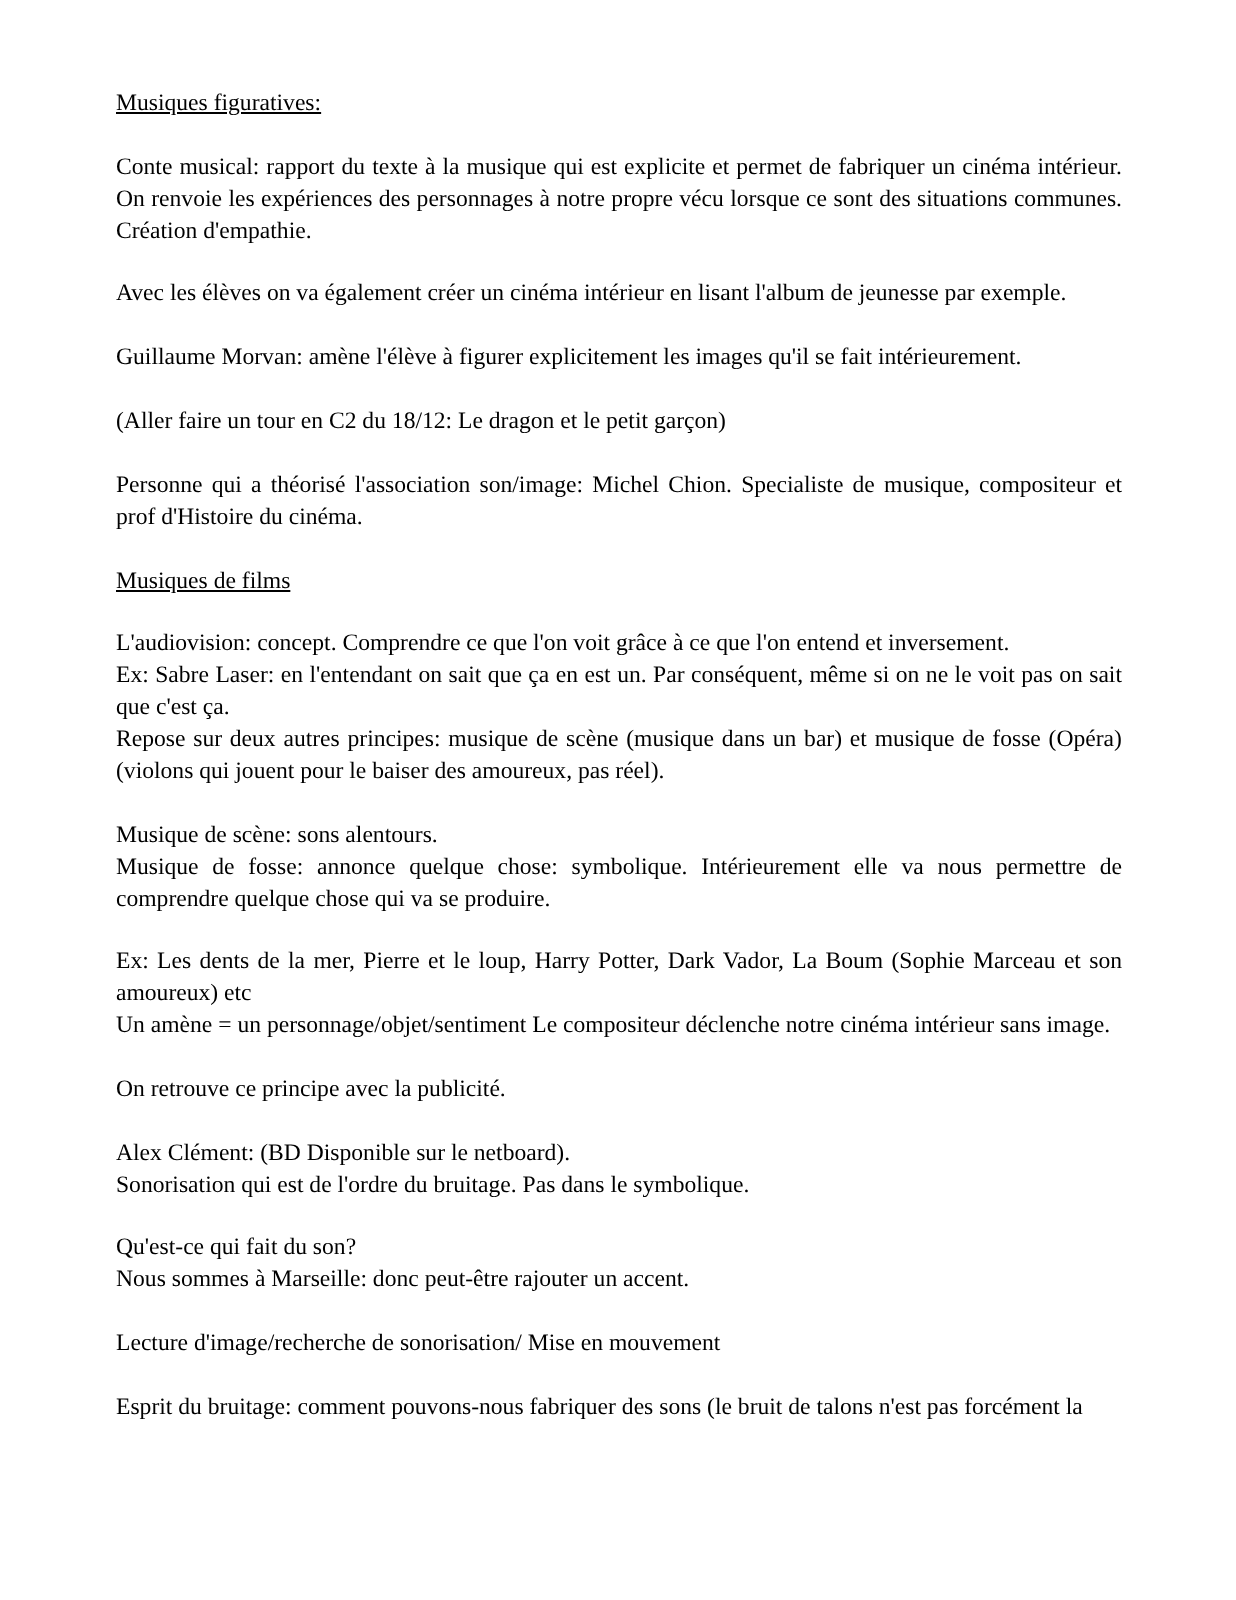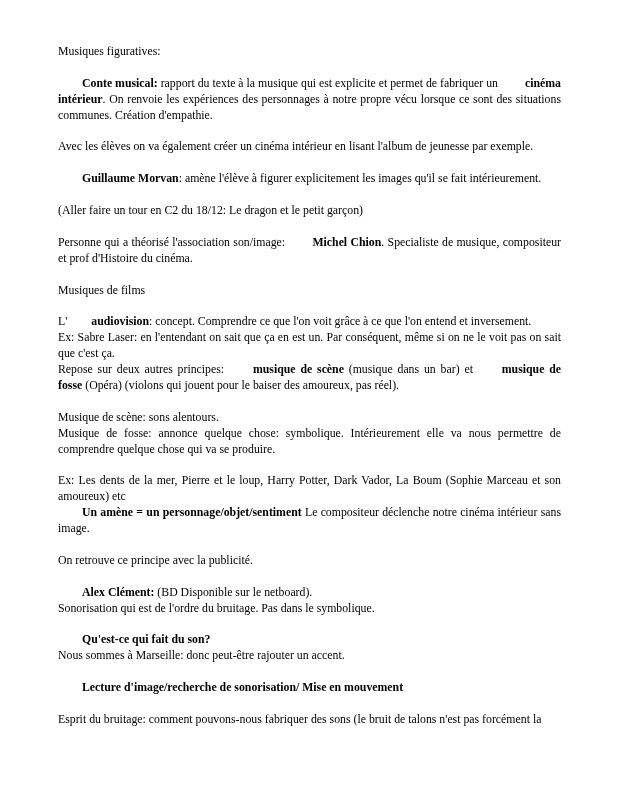--- a/index.html
+++ b/index.html
@@ -23,22 +23,22 @@
     background: #ffffff;
   }
   .para {
     margin: 0 0 15.9px 0;
   }
   .line {
     text-align: justify;
     line-height: 15.9px;
     letter-spacing: 0;
   }
-  .b { font-weight: bold; margin-left: 24px; }
-  .u { }
+  .b { font-weight: normal; }
+  .u { text-decoration: underline; }
 </style>
 </head>
 <body>
 
 <div class="page">
   <div id="doc">
       <div class="para">
         <div class="line"><span class="u">Musiques figuratives:</span></div>
       </div>
       <div class="para">

